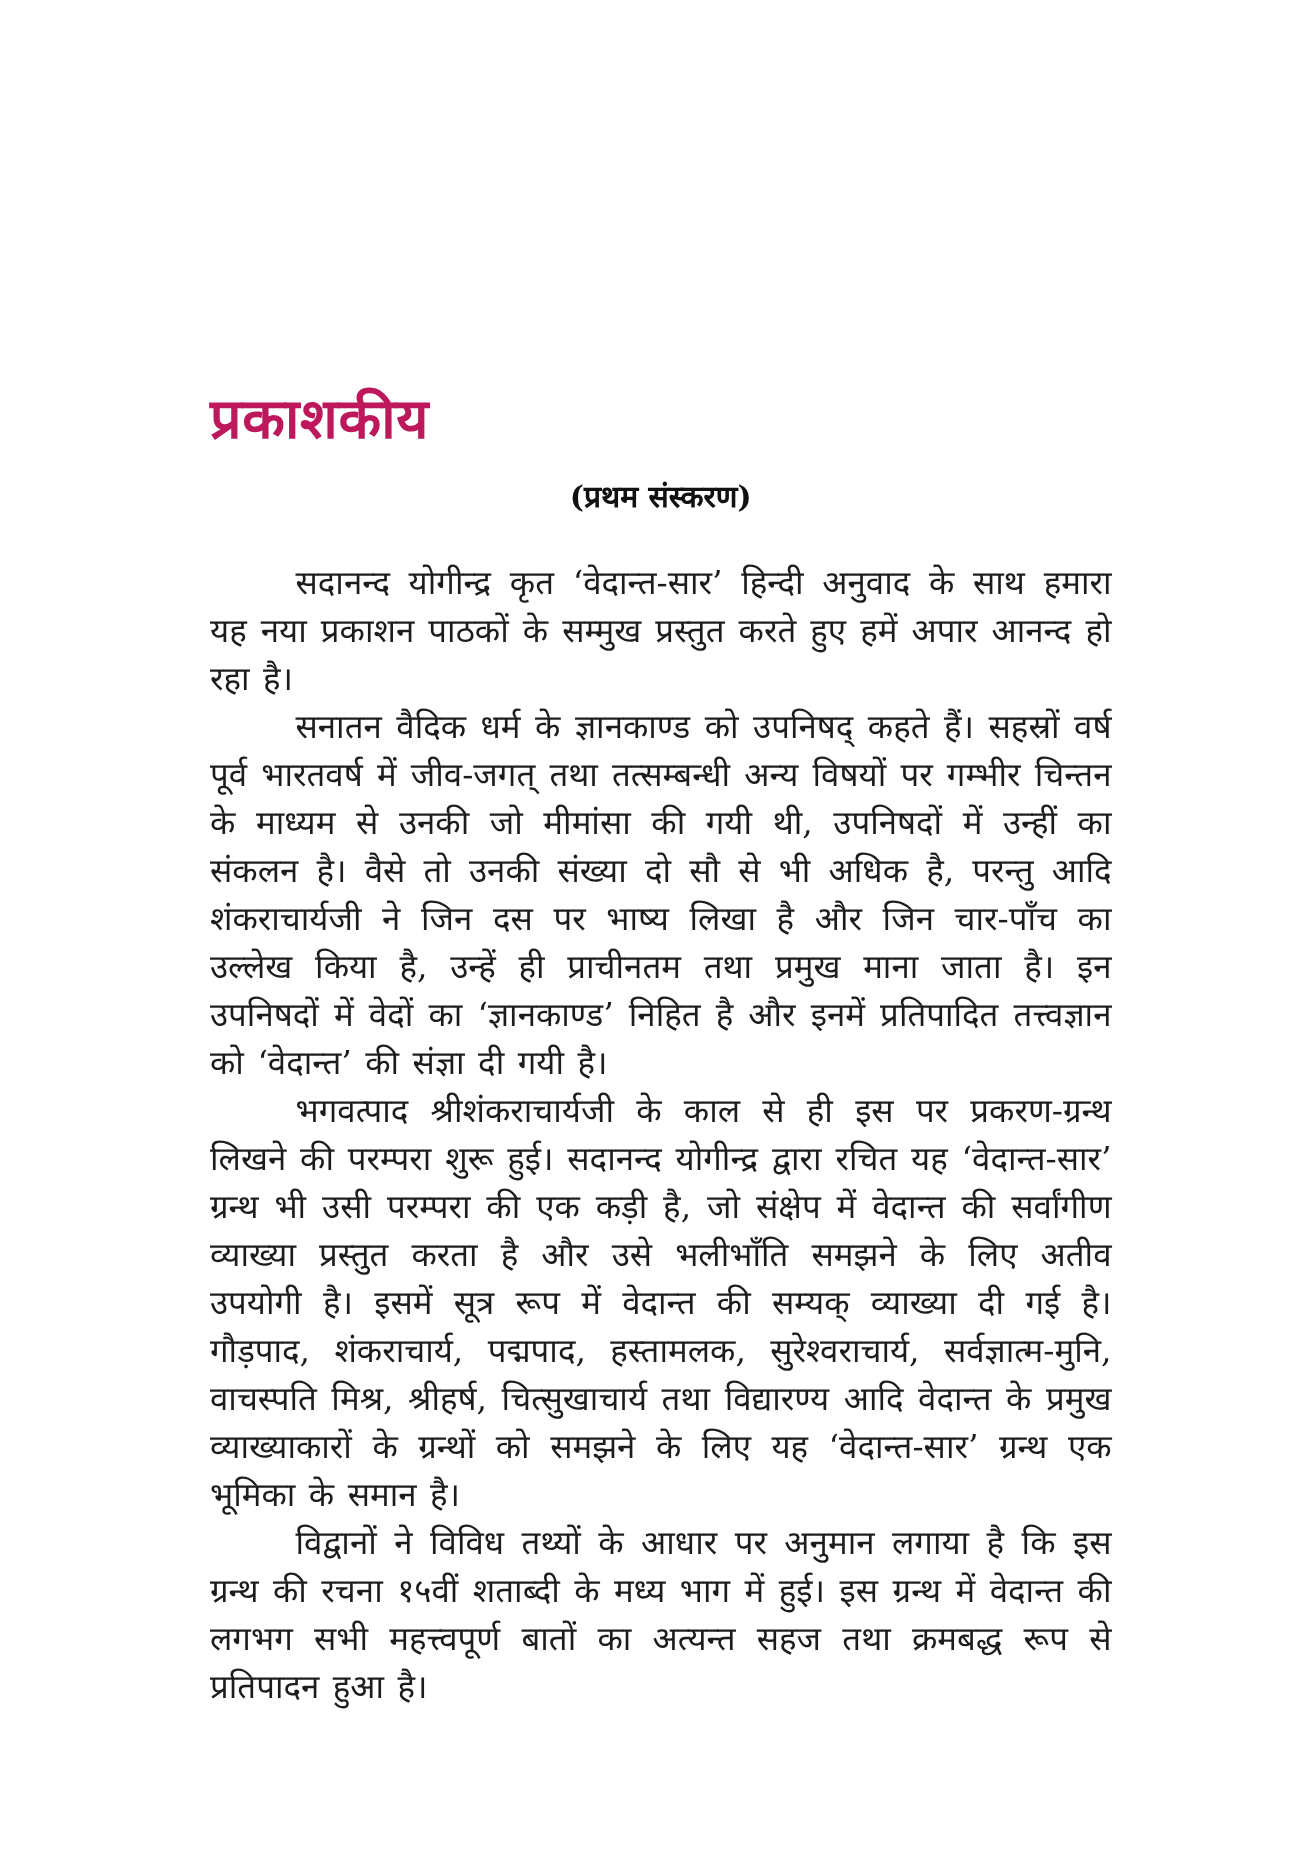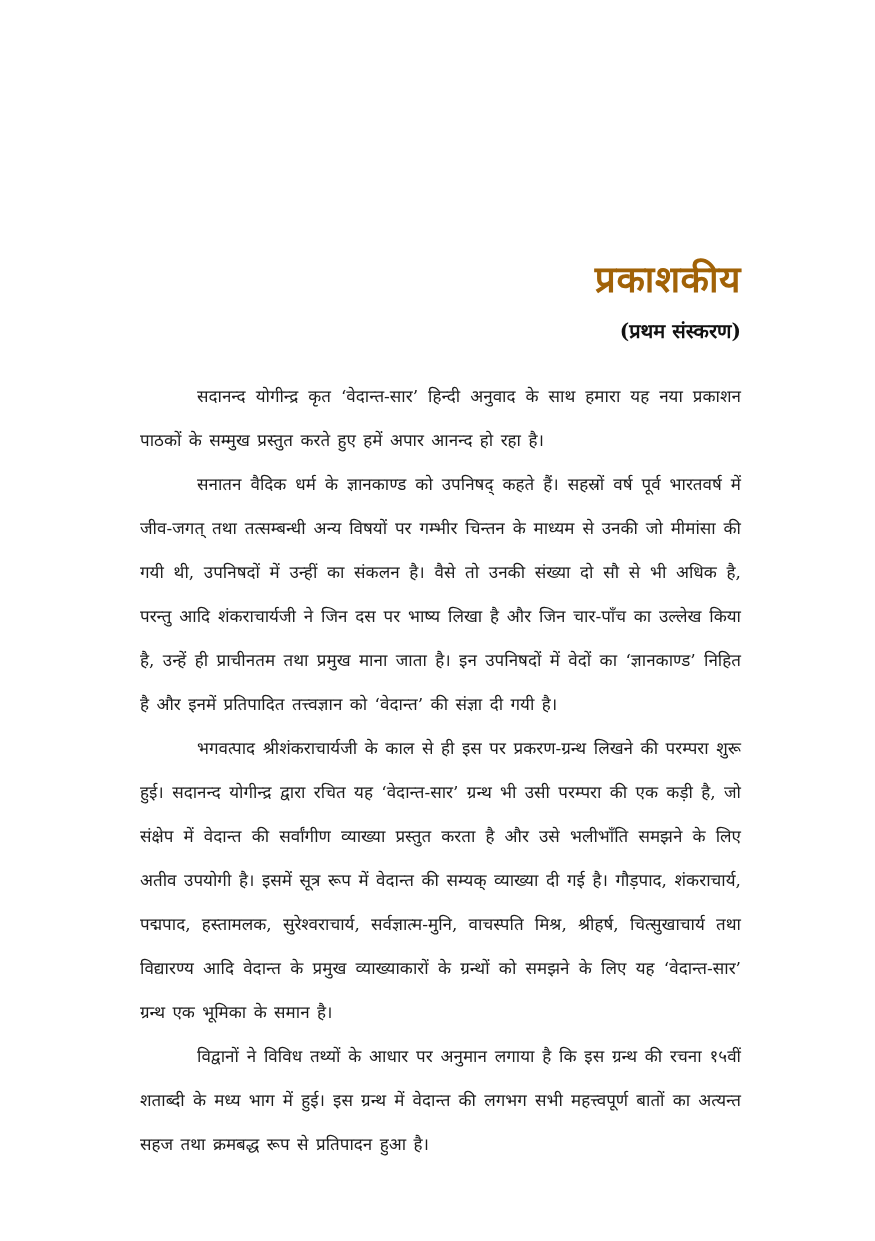--- a/index.html
+++ b/index.html
@@ -13,37 +13,37 @@
     height: 1241px;
     background: #ffffff;
     box-sizing: border-box;
     padding: 252px 134px 0 140px;
     font-family: "DejaVu Serif", "Liberation Serif", serif;
     color: #1c1c1c;
     overflow: hidden;
   }
   .page-title {
     margin: 0 0 14px 0;
-    text-align: right;
+    text-align: left;
     font-size: 37px;
     font-weight: 700;
     letter-spacing: 0.5px;
-    color: #a16207;
+    color: #be185d;
   }
   .page-subtitle {
     margin: 0 0 30px 0;
-    text-align: right;
+    text-align: center;
     font-size: 20px;
     font-weight: 700;
     color: #111111;
   }
   .body-text p {
     margin: 0;
-    font-size: 17px;
-    line-height: 44px;
+    font-size: 22px;
+    line-height: 32px;
     text-align: justify;
     text-indent: 57px;
     word-spacing: 2px;
   }
 </style>
 </head>
 <body>
 
 <div class="page">
   <h1 class="page-title">प्रकाशकीय</h1>

